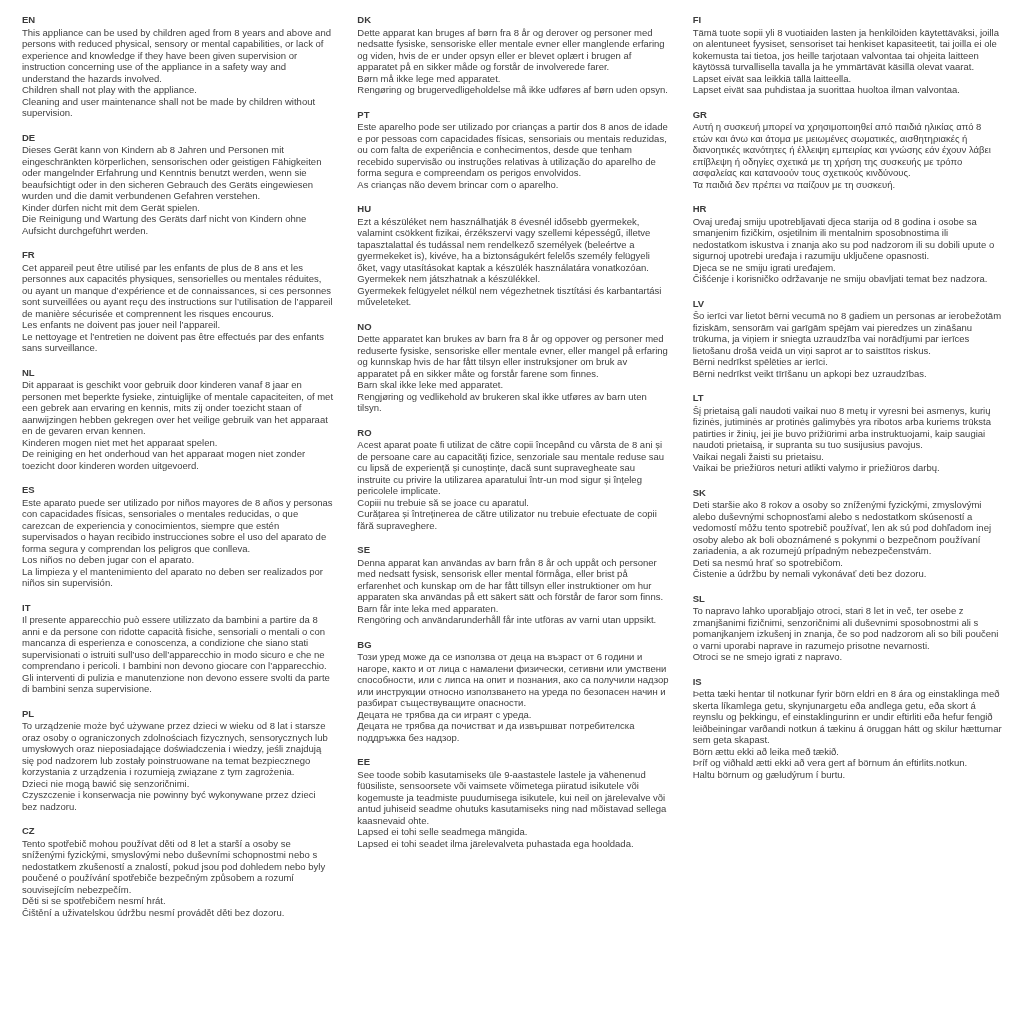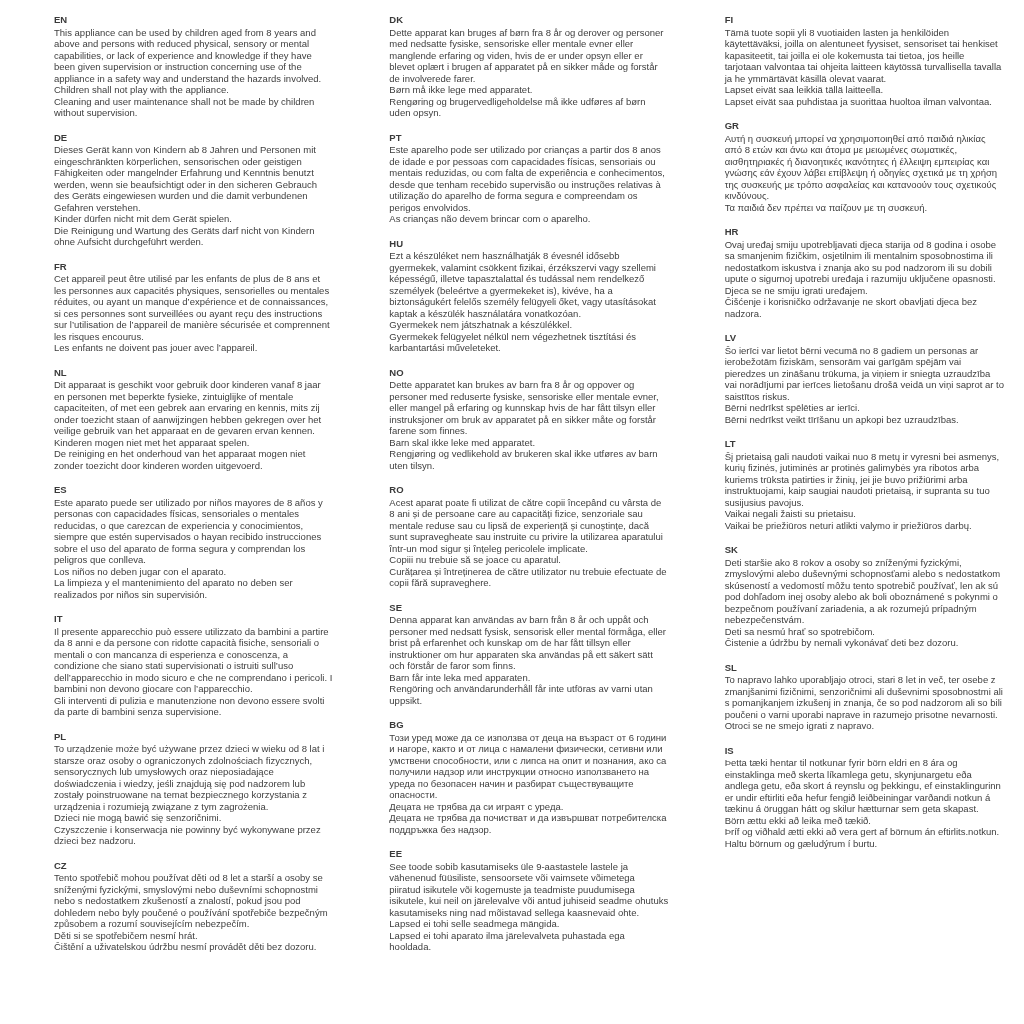--- a/index.html
+++ b/index.html
@@ -19,21 +19,20 @@
     width: 1024px;
     height: 1024px;
     padding: 14px 20px 10px 22px;
     display: flex;
     gap: 24px;
     background: #ffffff;
   }
   .col {
     flex: 1 1 0;
     min-width: 0;
-    margin-left: 32px;
   }
   .lang-section {
     margin: 0 0 13px 0;
   }
   .lang-code {
     font-size: 9.5px;
     line-height: 11.5px;
     font-weight: bold;
     color: #3a3a3a;
     margin: 0 0 1px 0;
@@ -61,21 +60,22 @@
       </section>
       <section class="lang-section">
         <h2 class="lang-code">DE</h2>
         <p class="lang-text">Dieses Gerät kann von Kindern ab 8 Jahren und Personen mit eingeschränkten körperlichen, sensorischen oder geistigen Fähigkeiten oder mangelnder Erfahrung und Kenntnis benutzt werden, wenn sie beaufsichtigt oder in den sicheren Gebrauch des Geräts eingewiesen wurden und die damit verbundenen Gefahren verstehen.</p>
         <p class="lang-text">Kinder dürfen nicht mit dem Gerät spielen.</p>
         <p class="lang-text">Die Reinigung und Wartung des Geräts darf nicht von Kindern ohne Aufsicht durchgeführt werden.</p>
       </section>
       <section class="lang-section">
         <h2 class="lang-code">FR</h2>
         <p class="lang-text">Cet appareil peut être utilisé par les enfants de plus de 8 ans et les personnes aux capacités physiques, sensorielles ou mentales réduites, ou ayant un manque d’expérience et de connaissances, si ces personnes sont surveillées ou ayant reçu des instructions sur l’utilisation de l’appareil de manière sécurisée et comprennent les risques encourus.</p>
-        <p class="lang-text">Les enfants ne doivent pas jouer avec l’appareil.</p>
+        <p class="lang-text">Les enfants ne doivent pas jouer neil l’appareil.</p>
+        <p class="lang-text">Le nettoyage et l’entretien ne doivent pas être effectués par des enfants sans surveillance.</p>
       </section>
       <section class="lang-section">
         <h2 class="lang-code">NL</h2>
         <p class="lang-text">Dit apparaat is geschikt voor gebruik door kinderen vanaf 8 jaar en personen met beperkte fysieke, zintuiglijke of mentale capaciteiten, of met een gebrek aan ervaring en kennis, mits zij onder toezicht staan of aanwijzingen hebben gekregen over het veilige gebruik van het apparaat en de gevaren ervan kennen.</p>
         <p class="lang-text">Kinderen mogen niet met het apparaat spelen.</p>
         <p class="lang-text">De reiniging en het onderhoud van het apparaat mogen niet zonder toezicht door kinderen worden uitgevoerd.</p>
       </section>
       <section class="lang-section">
         <h2 class="lang-code">ES</h2>
         <p class="lang-text">Este aparato puede ser utilizado por niños mayores de 8 años y personas con capacidades físicas, sensoriales o mentales reducidas, o que carezcan de experiencia y conocimientos, siempre que estén supervisados o hayan recibido instrucciones sobre el uso del aparato de forma segura y comprendan los peligros que conlleva.</p>
@@ -139,40 +139,40 @@
       <section class="lang-section">
         <h2 class="lang-code">BG</h2>
         <p class="lang-text">Този уред може да се използва от деца на възраст от 6 години и нагоре, както и от лица с намалени физически, сетивни или умствени способности, или с липса на опит и познания, ако са получили надзор или инструкции относно използването на уреда по безопасен начин и разбират съществуващите опасности.</p>
         <p class="lang-text">Децата не трябва да си играят с уреда.</p>
         <p class="lang-text">Децата не трябва да почистват и да извършват потребителска поддръжка без надзор.</p>
       </section>
       <section class="lang-section">
         <h2 class="lang-code">EE</h2>
         <p class="lang-text">See toode sobib kasutamiseks üle 9-aastastele lastele ja vähenenud füüsiliste, sensoorsete või vaimsete võimetega piiratud isikutele või kogemuste ja teadmiste puudumisega isikutele, kui neil on järelevalve või antud juhiseid seadme ohutuks kasutamiseks ning nad mõistavad sellega kaasnevaid ohte.</p>
         <p class="lang-text">Lapsed ei tohi selle seadmega mängida.</p>
-        <p class="lang-text">Lapsed ei tohi aparato ilma järelevalveta puhastada ega hooldada.</p>
+        <p class="lang-text">Lapsed ei tohi seadet ilma järelevalveta puhastada ega hooldada.</p>
       </section>
     </div>
   <div class="col">
       <section class="lang-section">
         <h2 class="lang-code">FI</h2>
         <p class="lang-text">Tämä tuote sopii yli 8 vuotiaiden lasten ja henkilöiden käytettäväksi, joilla on alentuneet fyysiset, sensoriset tai henkiset kapasiteetit, tai joilla ei ole kokemusta tai tietoa, jos heille tarjotaan valvontaa tai ohjeita laitteen käytössä turvallisella tavalla ja he ymmärtävät käsillä olevat vaarat.</p>
         <p class="lang-text">Lapset eivät saa leikkiä tällä laitteella.</p>
         <p class="lang-text">Lapset eivät saa puhdistaa ja suorittaa huoltoa ilman valvontaa.</p>
       </section>
       <section class="lang-section">
         <h2 class="lang-code">GR</h2>
         <p class="lang-text">Αυτή η συσκευή μπορεί να χρησιμοποιηθεί από παιδιά ηλικίας από 8 ετών και άνω και άτομα με μειωμένες σωματικές, αισθητηριακές ή διανοητικές ικανότητες ή έλλειψη εμπειρίας και γνώσης εάν έχουν λάβει επίβλεψη ή οδηγίες σχετικά με τη χρήση της συσκευής με τρόπο ασφαλείας και κατανοούν τους σχετικούς κινδύνους.</p>
         <p class="lang-text">Τα παιδιά δεν πρέπει να παίζουν με τη συσκευή.</p>
       </section>
       <section class="lang-section">
         <h2 class="lang-code">HR</h2>
         <p class="lang-text">Ovaj uređaj smiju upotrebljavati djeca starija od 8 godina i osobe sa smanjenim fizičkim, osjetilnim ili mentalnim sposobnostima ili nedostatkom iskustva i znanja ako su pod nadzorom ili su dobili upute o sigurnoj upotrebi uređaja i razumiju uključene opasnosti.</p>
         <p class="lang-text">Djeca se ne smiju igrati uređajem.</p>
-        <p class="lang-text">Čišćenje i korisničko održavanje ne skort obavljati djeca bez nadzora.</p>
+        <p class="lang-text">Čišćenje i korisničko održavanje ne smiju obavljati temat bez nadzora.</p>
       </section>
       <section class="lang-section">
         <h2 class="lang-code">LV</h2>
         <p class="lang-text">Šo ierīci var lietot bērni vecumā no 8 gadiem un personas ar ierobežotām fiziskām, sensorām vai garīgām spējām vai pieredzes un zināšanu trūkuma, ja viņiem ir sniegta uzraudzība vai norādījumi par ierīces lietošanu drošā veidā un viņi saprot ar to saistītos riskus.</p>
         <p class="lang-text">Bērni nedrīkst spēlēties ar ierīci.</p>
         <p class="lang-text">Bērni nedrīkst veikt tīrīšanu un apkopi bez uzraudzības.</p>
       </section>
       <section class="lang-section">
         <h2 class="lang-code">LT</h2>
         <p class="lang-text">Šį prietaisą gali naudoti vaikai nuo 8 metų ir vyresni bei asmenys, kurių fizinės, jutiminės ar protinės galimybės yra ribotos arba kuriems trūksta patirties ir žinių, jei jie buvo prižiūrimi arba instruktuojami, kaip saugiai naudoti prietaisą, ir supranta su tuo susijusius pavojus.</p>

